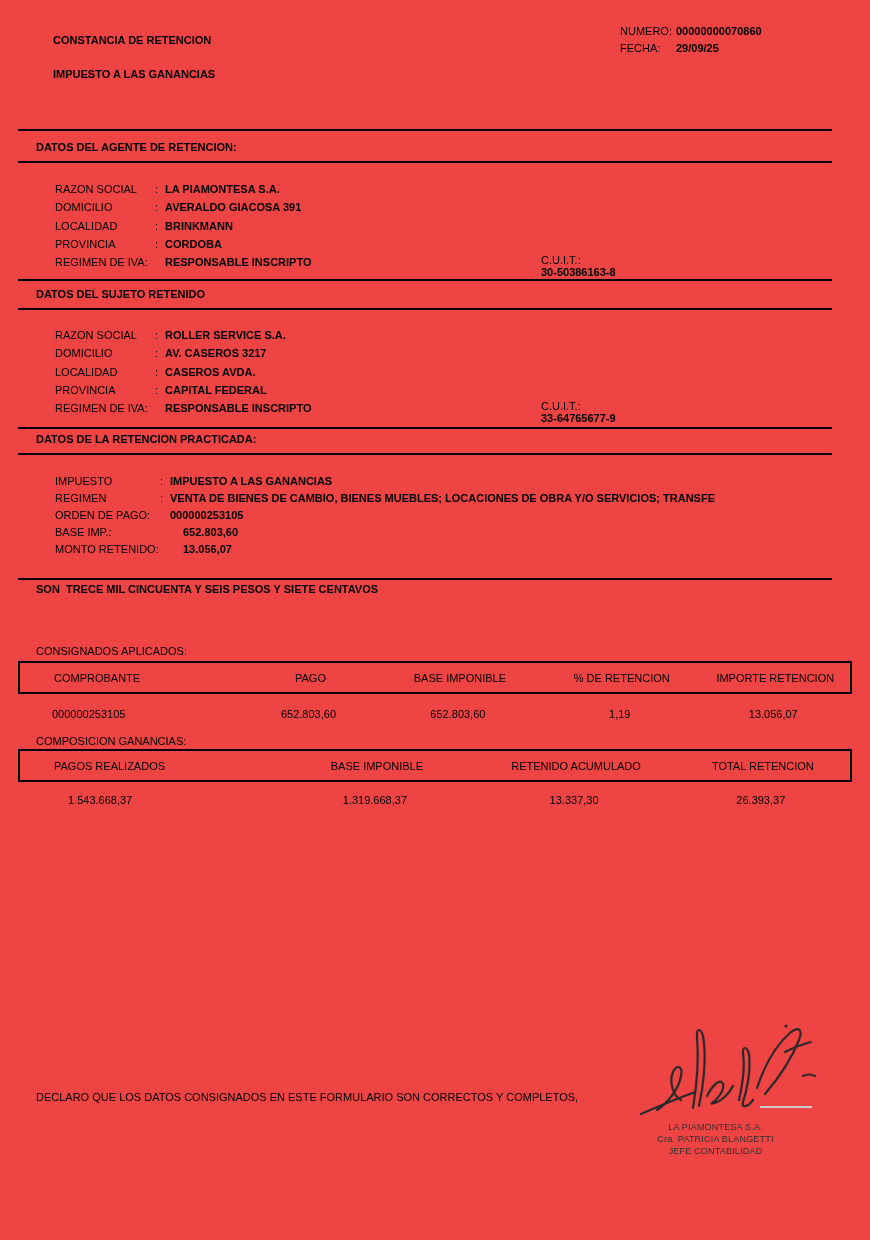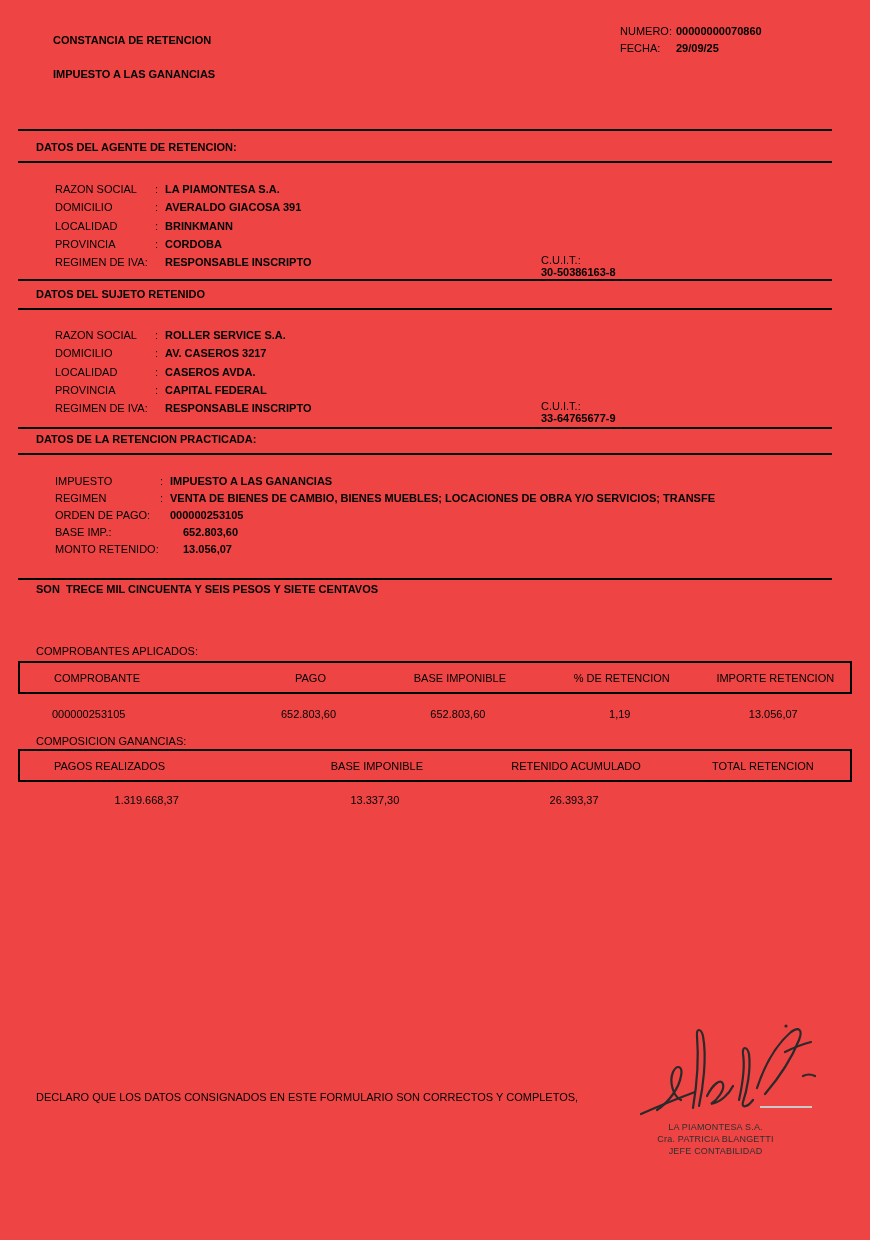--- a/index.html
+++ b/index.html
@@ -166,21 +166,21 @@
     <div class="frow">
       <span class="flabel">MONTO RETENIDO:</span>
         <span class="fcolon"></span>
         <span class="fvalue">13.056,07</span>
     </div>
   </div>
 
   <div class="rule" style="top:578px;"></div>
   <div class="son" style="top:583px;">SON  TRECE MIL CINCUENTA Y SEIS PESOS Y SIETE CENTAVOS</div>
 
-  <div class="tlabel" style="top:645px;">COMPROBANTES APLICADOS:</div>
+  <div class="tlabel" style="top:645px;">CONSIGNADOS APLICADOS:</div>
   <div class="tbox t1" style="top:661px;">
     <span class="tcell cfirst">COMPROBANTE</span>
     <span class="tcell">PAGO</span>
     <span class="tcell">BASE IMPONIBLE</span>
     <span class="tcell">% DE RETENCION</span>
     <span class="tcell">IMPORTE RETENCION</span>
   </div>
   <div class="trow t1" style="top:706px;">
     <span class="tcell cfirst">000000253105</span>
     <span class="tcell">652.803,60</span>
@@ -190,20 +190,21 @@
   </div>
 
   <div class="tlabel" style="top:735px;">COMPOSICION GANANCIAS:</div>
   <div class="tbox t2" style="top:749px;">
     <span class="tcell cfirst">PAGOS REALIZADOS</span>
     <span class="tcell">BASE IMPONIBLE</span>
     <span class="tcell">RETENIDO ACUMULADO</span>
     <span class="tcell">TOTAL RETENCION</span>
   </div>
   <div class="trow t2 t2row" style="top:792px;">
+    <span class="tcell cfirst">1.543.668,37</span>
     <span class="tcell">1.319.668,37</span>
     <span class="tcell">13.337,30</span>
     <span class="tcell">26.393,37</span>
   </div>
 
   <div class="decl" style="top:1091px;">DECLARO QUE LOS DATOS CONSIGNADOS EN ESTE FORMULARIO SON CORRECTOS Y COMPLETOS,</div>
 
   <svg class="sig-svg" width="185" height="102" viewBox="0 0 185 102">
     <g fill="none" stroke="#2a2a2a" stroke-width="2.2" stroke-linecap="round">
       <path d="M6,96 C24,88 44,80 60,74"></path>

